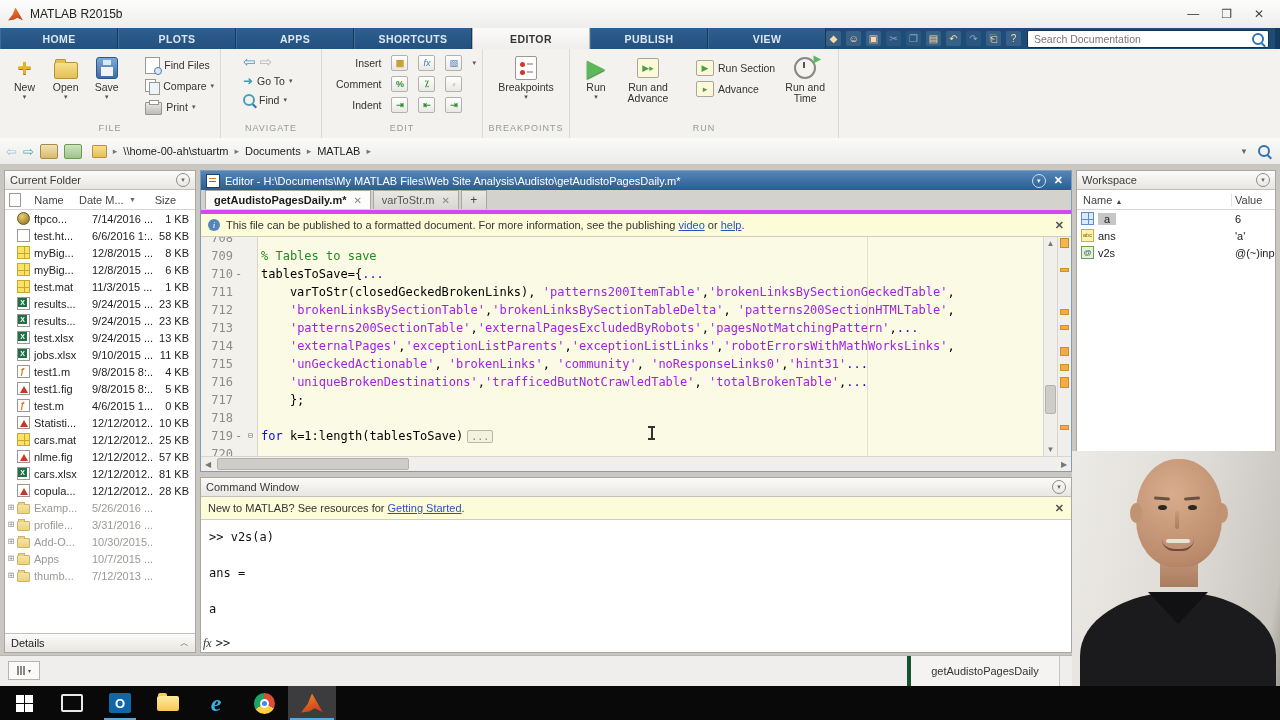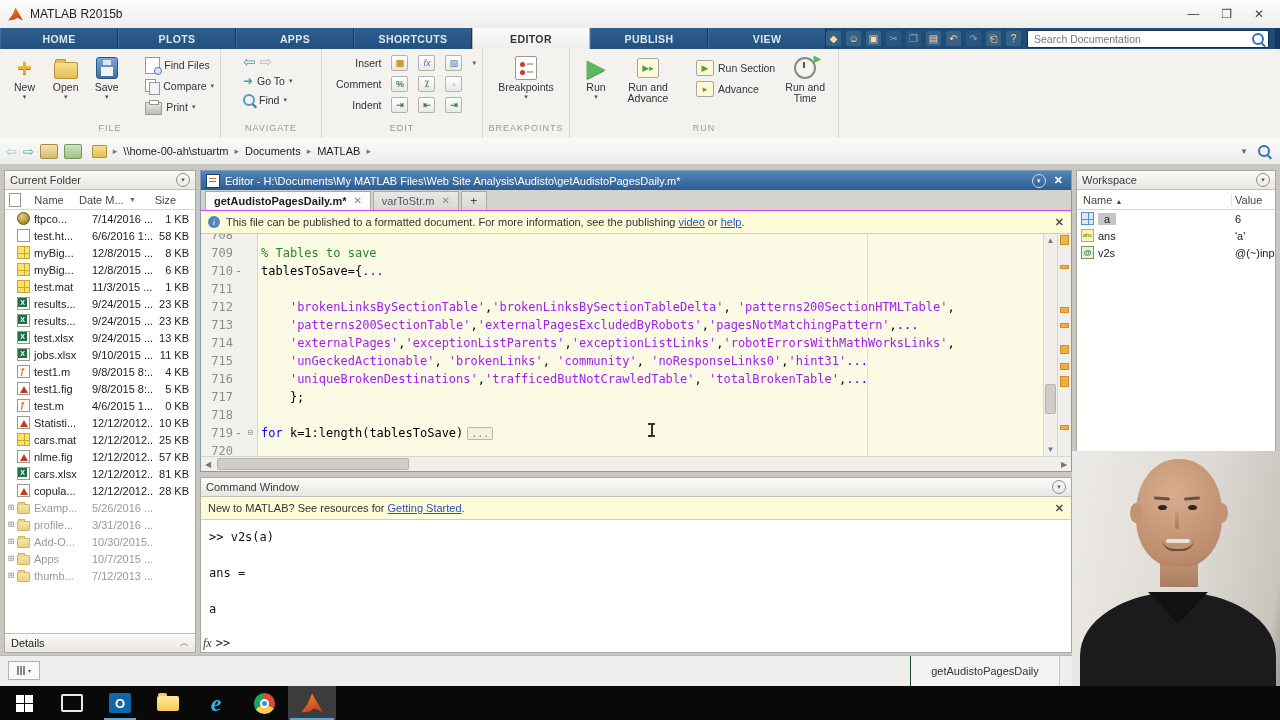--- a/index.html
+++ b/index.html
@@ -121,21 +121,21 @@
 
   
   #center{left:200px;top:5px;width:872px;height:483px;display:flex;flex-direction:column;gap:5px;}
   #editor-window{height:302px;background:#fff;border:1px solid #7f9db9;display:flex;flex-direction:column;box-sizing:border-box;}
   #editor-titlebar{height:19px;background:linear-gradient(#5586ba,#2c5d91);display:flex;align-items:center;padding:0 5px;gap:5px;flex:0 0 auto;}
   #editor-titlebar .etb-icon{width:12px;height:12px;background:#fff;border:1px solid #1d406b;position:relative;}
   #editor-titlebar .etb-icon::before{content:'';position:absolute;left:2px;top:3px;width:7px;height:1px;background:#e07b1f;box-shadow:0 3px 0 #4a7ab5;}
   #editor-title{color:#fff;font-size:11px;white-space:nowrap;overflow:hidden;flex:1;}
   .tb-circle{width:12px;height:12px;border:1px solid #cfe0ef;border-radius:50%;color:#eaf2fa;font-size:7px;display:flex;align-items:center;justify-content:center;}
   .tb-close{color:#fff;font-size:11px;font-weight:bold;padding:0 3px;}
-  #editor-tabs{height:20px;background:#d4d2cd;display:flex;align-items:center;padding-left:4px;flex:0 0 auto;border-bottom:1px solid #d946ef;}
+  #editor-tabs{height:20px;background:#d4d2cd;display:flex;align-items:flex-start;padding-left:4px;flex:0 0 auto;border-bottom:4px solid #d946ef;}
   .etab{height:18px;display:flex;align-items:center;gap:7px;padding:0 8px;border:1px solid #a9a7a2;border-bottom:0;background:linear-gradient(#e9e8e5,#d9d7d3);font-size:11px;color:#555;margin-right:2px;}
   .etab.active{background:#fcfcfb;color:#1a1a1a;font-weight:bold;}
   .etab .x{color:#8a8884;font-size:10px;font-weight:normal;}
   .etab-plus{width:24px;height:18px;border:1px solid #a9a7a2;border-bottom:0;background:linear-gradient(#e9e8e5,#d9d7d3);display:flex;align-items:center;justify-content:center;font-size:12px;color:#444;}
   .banner{height:22px;background:#fcfcd9;border-bottom:1px solid #cfcdc0;display:flex;align-items:center;padding:0 7px;gap:6px;font-size:11px;color:#333;flex:0 0 auto;}
   .info-ic{width:12px;height:12px;border-radius:50%;background:#5586ba;color:#fff;font-size:9px;font-style:italic;font-family:"Liberation Serif",serif;display:flex;align-items:center;justify-content:center;flex:0 0 auto;}
   .banner a{color:#2a52be;text-decoration:underline;}
   .banner .bx{margin-left:auto;color:#555;font-size:11px;font-weight:bold;}
   #editor-body{flex:1;display:flex;overflow:hidden;}
   #code-scroll{flex:1;position:relative;overflow:hidden;background:#fbfae4;}
@@ -183,21 +183,21 @@
   .wi-numeric::before{content:'';position:absolute;left:50%;top:0;bottom:0;width:1px;background:#5b8fc9;}
   .wi-numeric::after{content:'';position:absolute;top:50%;left:0;right:0;height:1px;background:#5b8fc9;}
   .wi-char{background:#fdf3b2;border:1px solid #c9b22c;font-size:6px;color:#7a6a10;text-align:center;line-height:11px;}
   .wi-function-handle{background:#e4f0e4;border:1px solid #6f9a58;font-size:8px;color:#2e6b2e;text-align:center;line-height:11px;}
 
   
   #statusbar{left:0;top:655px;width:1280px;height:31px;background:#efeeec;border-top:1px solid #b8b6b2;}
   #sb-mini{position:absolute;left:8px;top:5px;width:30px;height:17px;border:1px solid #b5b3ae;background:#fafaf8;display:flex;align-items:center;justify-content:center;gap:1px;}
   #sb-mini i{display:block;width:2px;height:9px;background:#8a8884;}
   #sb-mini .mcaret{font-size:6px;color:#555;margin-left:2px;font-style:normal;background:none;width:auto;height:auto;}
-  #sb-file{position:absolute;right:220px;top:0;height:30px;width:148px;border-left:1px solid #14532d;border-right:1px solid #c6c4c0;display:flex;align-items:center;justify-content:center;font-size:11px;color:#333;background:#f4f3f1;}
+  #sb-file{position:absolute;right:220px;top:0;height:30px;width:148px;border-left:4px solid #14532d;border-right:1px solid #c6c4c0;display:flex;align-items:center;justify-content:center;font-size:11px;color:#333;background:#f4f3f1;}
 
   
   #taskbar{left:0;top:686px;width:1280px;height:34px;background:#090909;display:flex;align-items:stretch;}
   .tb-slot{width:48px;display:flex;align-items:center;justify-content:center;position:relative;}
   .tb-slot.focused{background:#3c3c3e;}
   .tb-slot.open::after{content:'';position:absolute;left:8px;right:8px;bottom:0;height:2px;background:#5aa7dd;}
   .tb-slot.focused.open::after{left:2px;right:2px;}
   .ti-start{width:17px;height:17px;display:grid;grid-template-columns:8px 8px;grid-template-rows:8px 8px;gap:1px;}
   .ti-start b{background:#fff;}
   .ti-task-view{width:18px;height:14px;border:2px solid #e8e8e8;border-radius:2px;background:transparent;}
@@ -637,21 +637,21 @@
         </span>
         <span class="bx">✕</span>
       </div>
       <div id="editor-body">
         <div id="code-scroll">
           <div id="col80"></div>
           <div id="code-inner">
               <div class="cl"><span class="ln">708</span><span class="ex"></span><span class="fm"></span><span class="ct"></span></div>
               <div class="cl"><span class="ln">709</span><span class="ex"></span><span class="fm"></span><span class="ct"><span class="sc">% Tables to save</span></span></div>
               <div class="cl"><span class="ln">710</span><span class="ex">-</span><span class="fm"></span><span class="ct"><span class="sp">tablesToSave={</span><span class="sn">...</span></span></div>
-              <div class="cl"><span class="ln">711</span><span class="ex"></span><span class="fm"></span></div>
+              <div class="cl"><span class="ln">711</span><span class="ex"></span><span class="fm"></span><span class="ct"><span class="sp">    varToStr(closedGeckedBrokenLinks), </span><span class="ss">'patterns200ItemTable'</span><span class="sp">,</span><span class="ss">'brokenLinksBySectionGeckedTable'</span><span class="sp">,</span></span></div>
               <div class="cl"><span class="ln">712</span><span class="ex"></span><span class="fm"></span><span class="ct"><span class="sp">    </span><span class="ss">'brokenLinksBySectionTable'</span><span class="sp">,</span><span class="ss">'brokenLinksBySectionTableDelta'</span><span class="sp">, </span><span class="ss">'patterns200SectionHTMLTable'</span><span class="sp">,</span></span></div>
               <div class="cl"><span class="ln">713</span><span class="ex"></span><span class="fm"></span><span class="ct"><span class="sp">    </span><span class="ss">'patterns200SectionTable'</span><span class="sp">,</span><span class="ss">'externalPagesExcludedByRobots'</span><span class="sp">,</span><span class="ss">'pagesNotMatchingPattern'</span><span class="sp">,</span><span class="sn">...</span></span></div>
               <div class="cl"><span class="ln">714</span><span class="ex"></span><span class="fm"></span><span class="ct"><span class="sp">    </span><span class="ss">'externalPages'</span><span class="sp">,</span><span class="ss">'exceptionListParents'</span><span class="sp">,</span><span class="ss">'exceptionListLinks'</span><span class="sp">,</span><span class="ss">'robotErrorsWithMathWorksLinks'</span><span class="sp">,</span></span></div>
               <div class="cl"><span class="ln">715</span><span class="ex"></span><span class="fm"></span><span class="ct"><span class="sp">    </span><span class="ss">'unGeckedActionable'</span><span class="sp">, </span><span class="ss">'brokenLinks'</span><span class="sp">, </span><span class="ss">'community'</span><span class="sp">, </span><span class="ss">'noResponseLinks0'</span><span class="sp">,</span><span class="ss">'hint31'</span><span class="sn">...</span></span></div>
               <div class="cl"><span class="ln">716</span><span class="ex"></span><span class="fm"></span><span class="ct"><span class="sp">    </span><span class="ss">'uniqueBrokenDestinations'</span><span class="sp">,</span><span class="ss">'trafficedButNotCrawledTable'</span><span class="sp">, </span><span class="ss">'totalBrokenTable'</span><span class="sp">,</span><span class="sn">...</span></span></div>
               <div class="cl"><span class="ln">717</span><span class="ex"></span><span class="fm"></span><span class="ct"><span class="sp">    };</span></span></div>
               <div class="cl"><span class="ln">718</span><span class="ex"></span><span class="fm"></span><span class="ct"></span></div>
               <div class="cl"><span class="ln">719</span><span class="ex">-</span><span class="fm">⊟</span><span class="ct"><span class="sk">for</span><span class="sp"> k=1:length(tablesToSave)</span><span class="sf">...</span></span></div>
               <div class="cl"><span class="ln">720</span><span class="ex"></span><span class="fm"></span><span class="ct"></span></div>
             </div>

